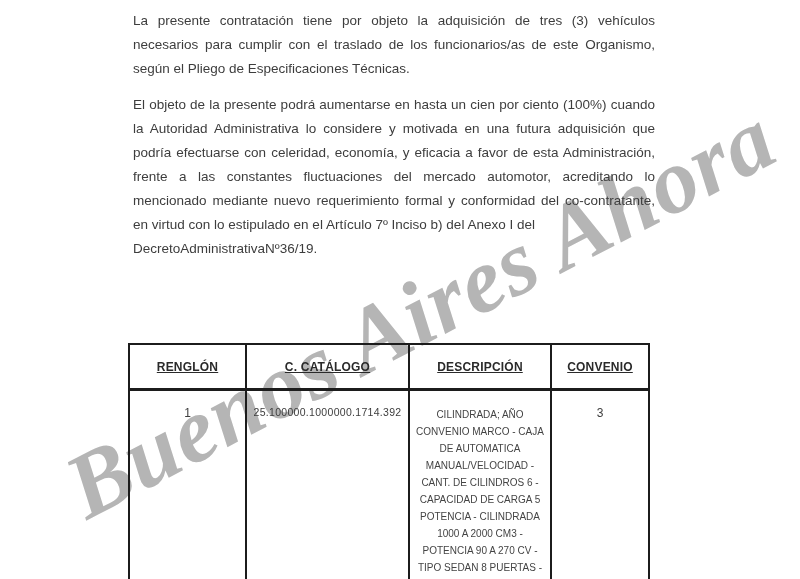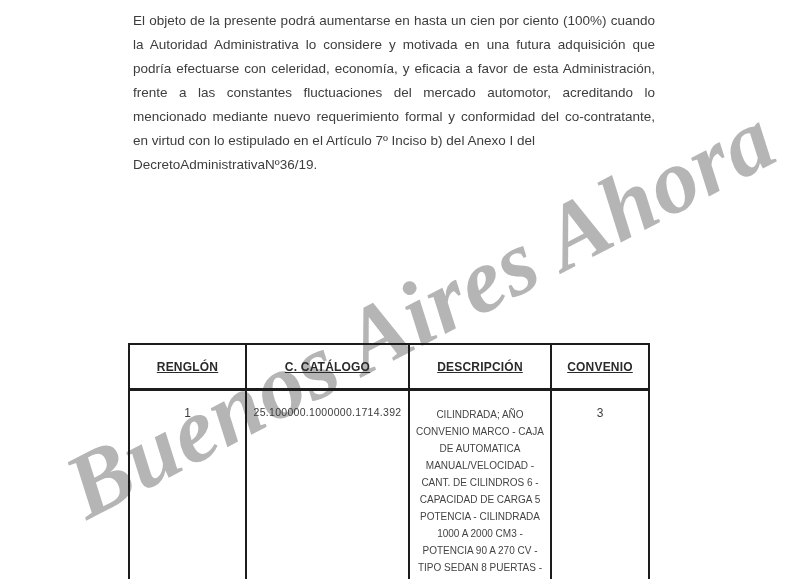--- a/index.html
+++ b/index.html
@@ -89,20 +89,21 @@
   .desc-line { white-space: nowrap; }
 </style>
 </head>
 <body>
 
 <div class="page">
 
   <div class="watermark">Buenos Aires Ahora</div>
 
   <div class="content">
+    <p class="para">La presente contratación tiene por objeto la adquisición de tres (3) vehículos necesarios para cumplir con el traslado de los funcionarios/as de este Organismo, según el Pliego de Especificaciones Técnicas.</p>
     <p class="para" style="margin-bottom:0;">El objeto de la presente podrá aumentarse en hasta un cien por ciento (100%) cuando la Autoridad Administrativa lo considere y motivada en una futura adquisición que podría efectuarse con celeridad, economía, y eficacia a favor de esta Administración, frente a las constantes fluctuaciones del mercado automotor, acreditando lo mencionado mediante nuevo requerimiento formal y conformidad del co-contratante, en virtud con lo estipulado en el Artículo 7º Inciso b) del Anexo I del</p>
     <div class="decree-line">
       <span>Decreto</span>
       <span>Administrativa</span>
       <span>Nº</span>
       <span>36/19.</span>
     </div>
   </div>
 
   <table class="doc-table">

